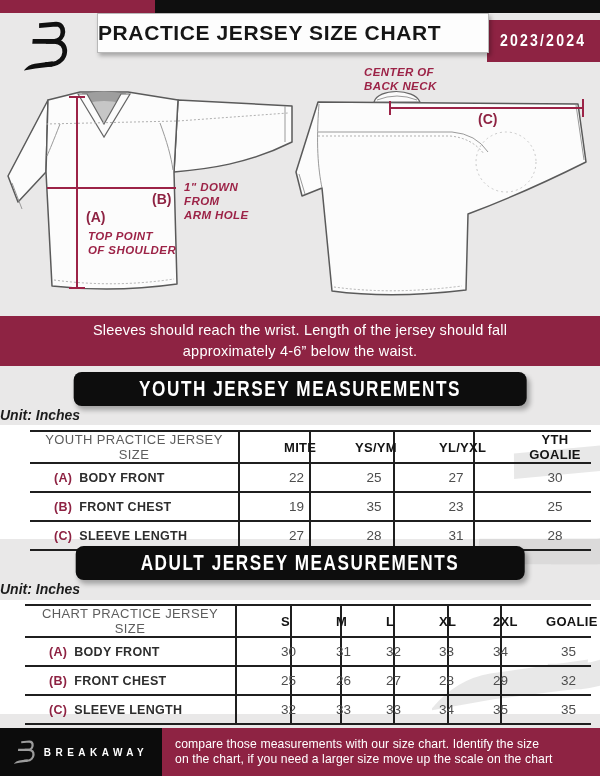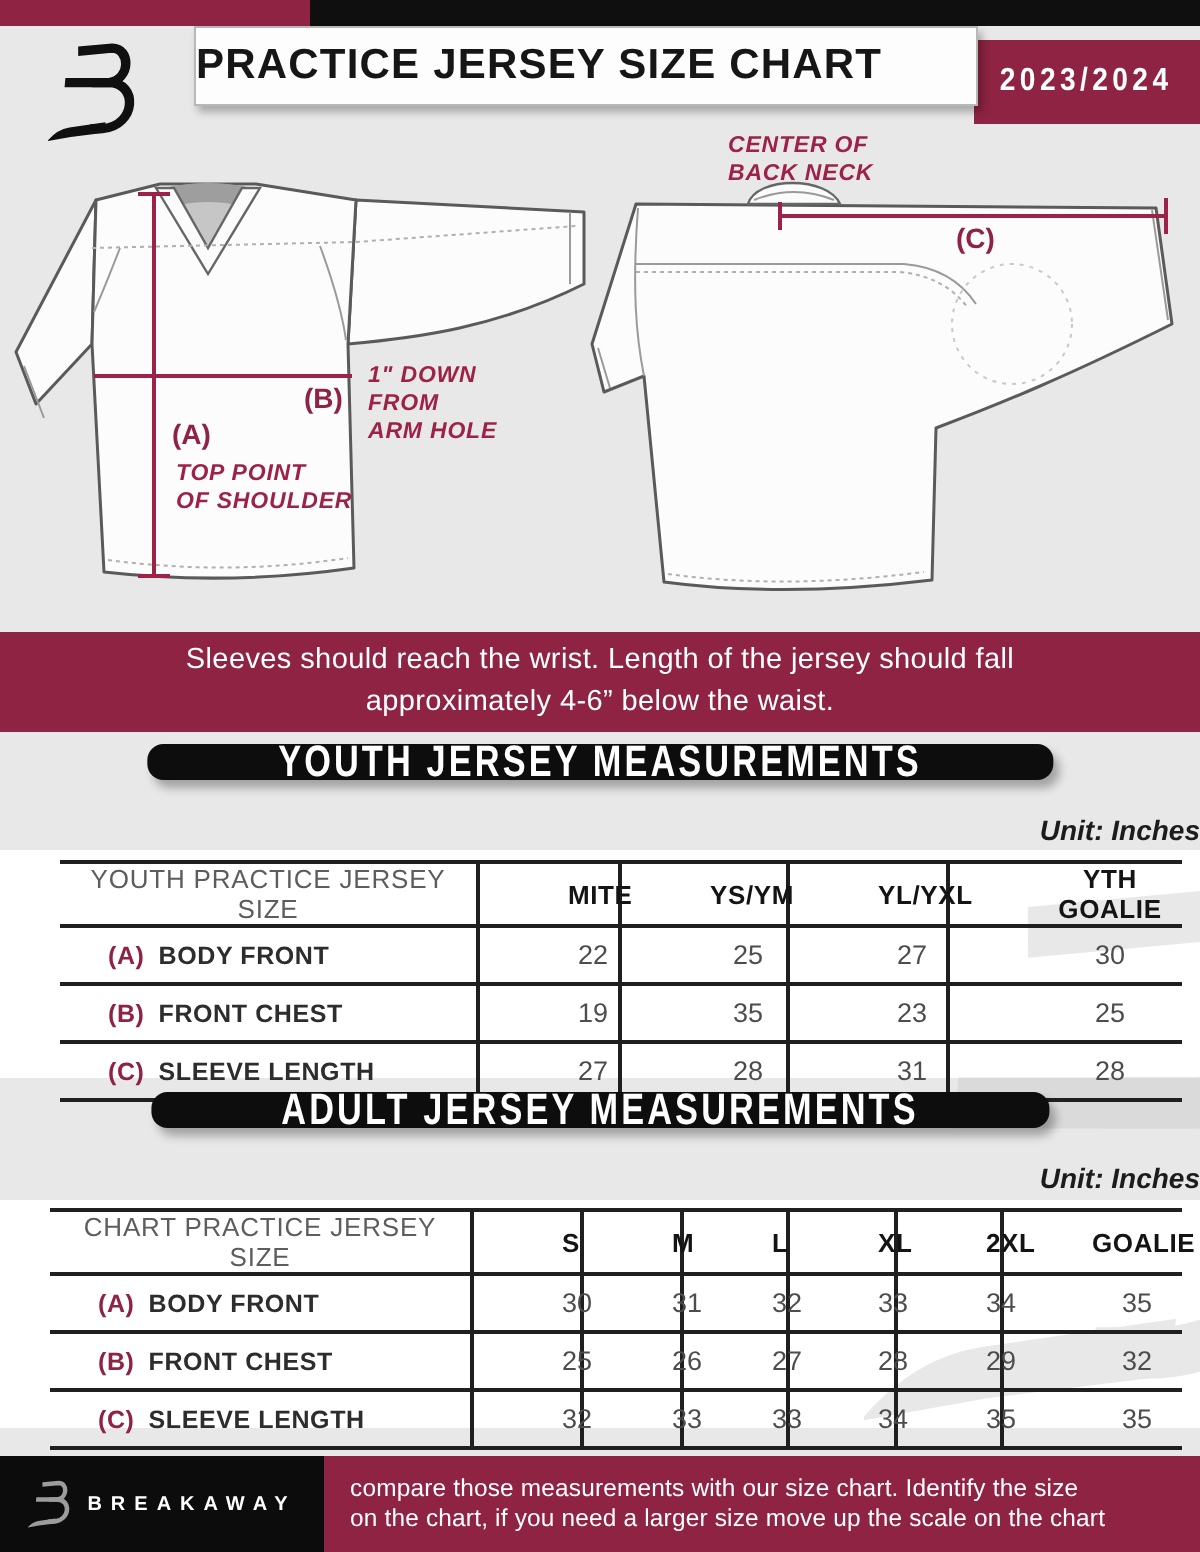--- a/index.html
+++ b/index.html
@@ -44,30 +44,30 @@
   
   .notice{
     left:0;top:316px;width:600px;height:50px;background:#8e2343;color:#fff;
     display:flex;flex-direction:column;align-items:center;justify-content:center;
     font-size:14.5px;line-height:21px;letter-spacing:.2px;
   }
 
   
   .section-banner{
     top:0;left:50%;transform:translateX(-50%);
-    background:#0d0d0d;border-radius:8px;height:18px;padding:0 20px;
+    background:#0d0d0d;border-radius:8px;height:34px;padding:0 20px;
     display:flex;align-items:center;justify-content:center;
     box-shadow:3px 4px 5px rgba(0,0,0,.3);z-index:3;
   }
   .section-banner span{
     color:#fff;font-weight:700;font-size:22px;letter-spacing:2px;white-space:nowrap;
     display:inline-block;transform:scaleX(.78);
   }
   .unit{
-    left:0;width:600px;text-align:right;font-style:italic;font-weight:700;
+    left:0;width:600px;text-align:left;font-style:italic;font-weight:700;
     font-size:14px;color:#1c1c1c;z-index:3;
   }
 
   
   .white-band{left:0;width:600px;height:114px;background:#fff;z-index:1;}
   table.size-table{
     position:absolute;border-collapse:collapse;table-layout:fixed;z-index:3;
     font-family:"Liberation Sans",sans-serif;
   }
   .size-table td,.size-table th{

